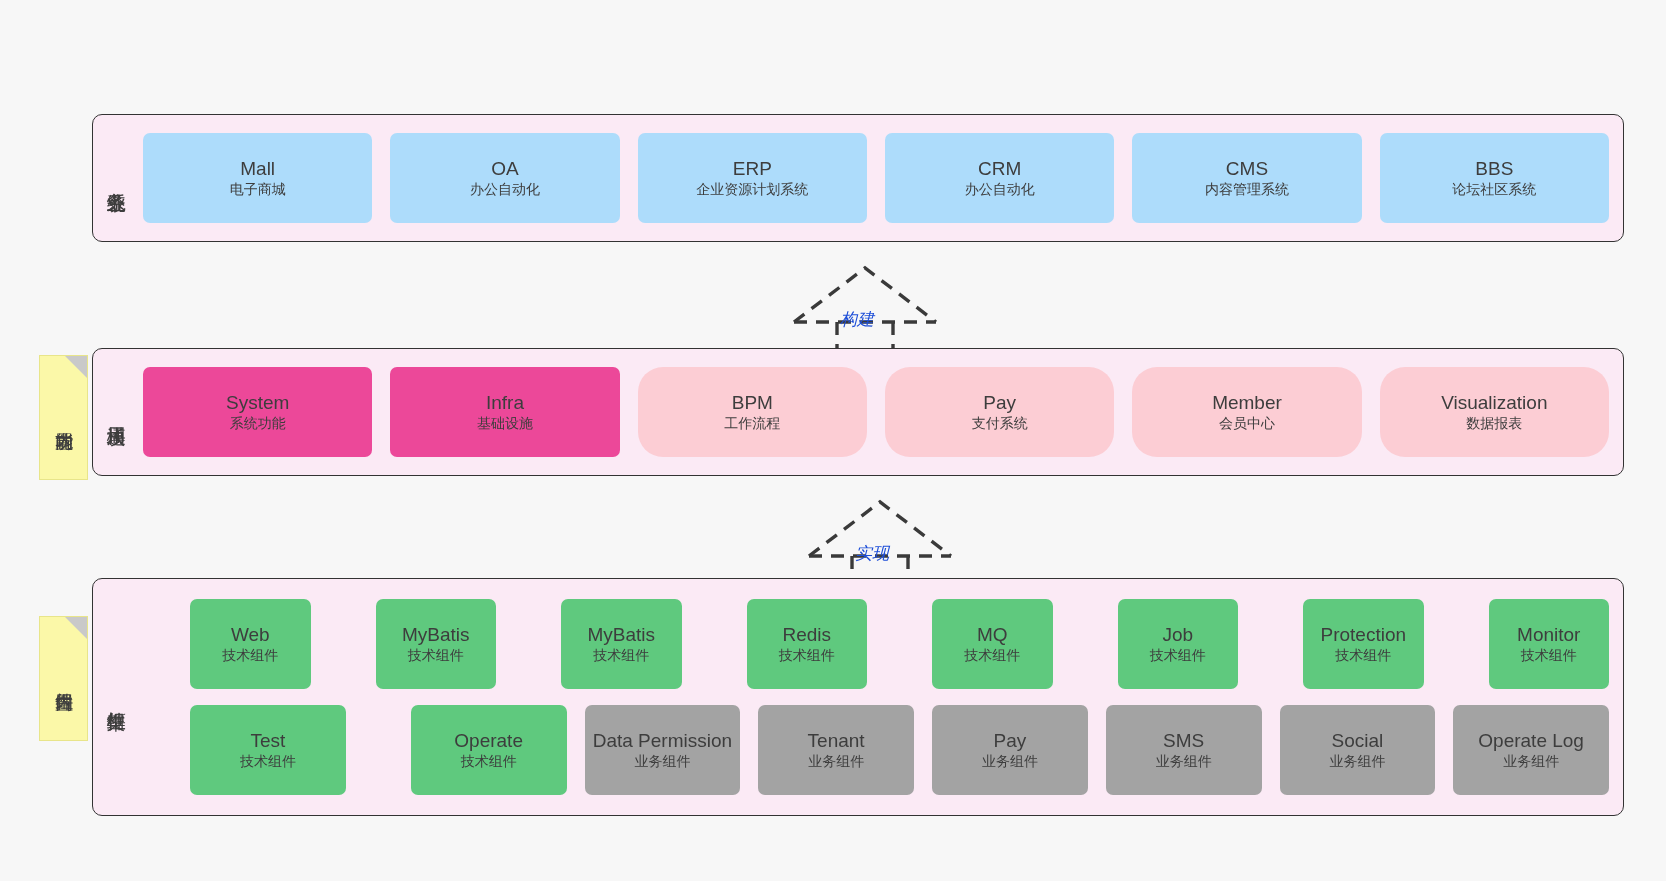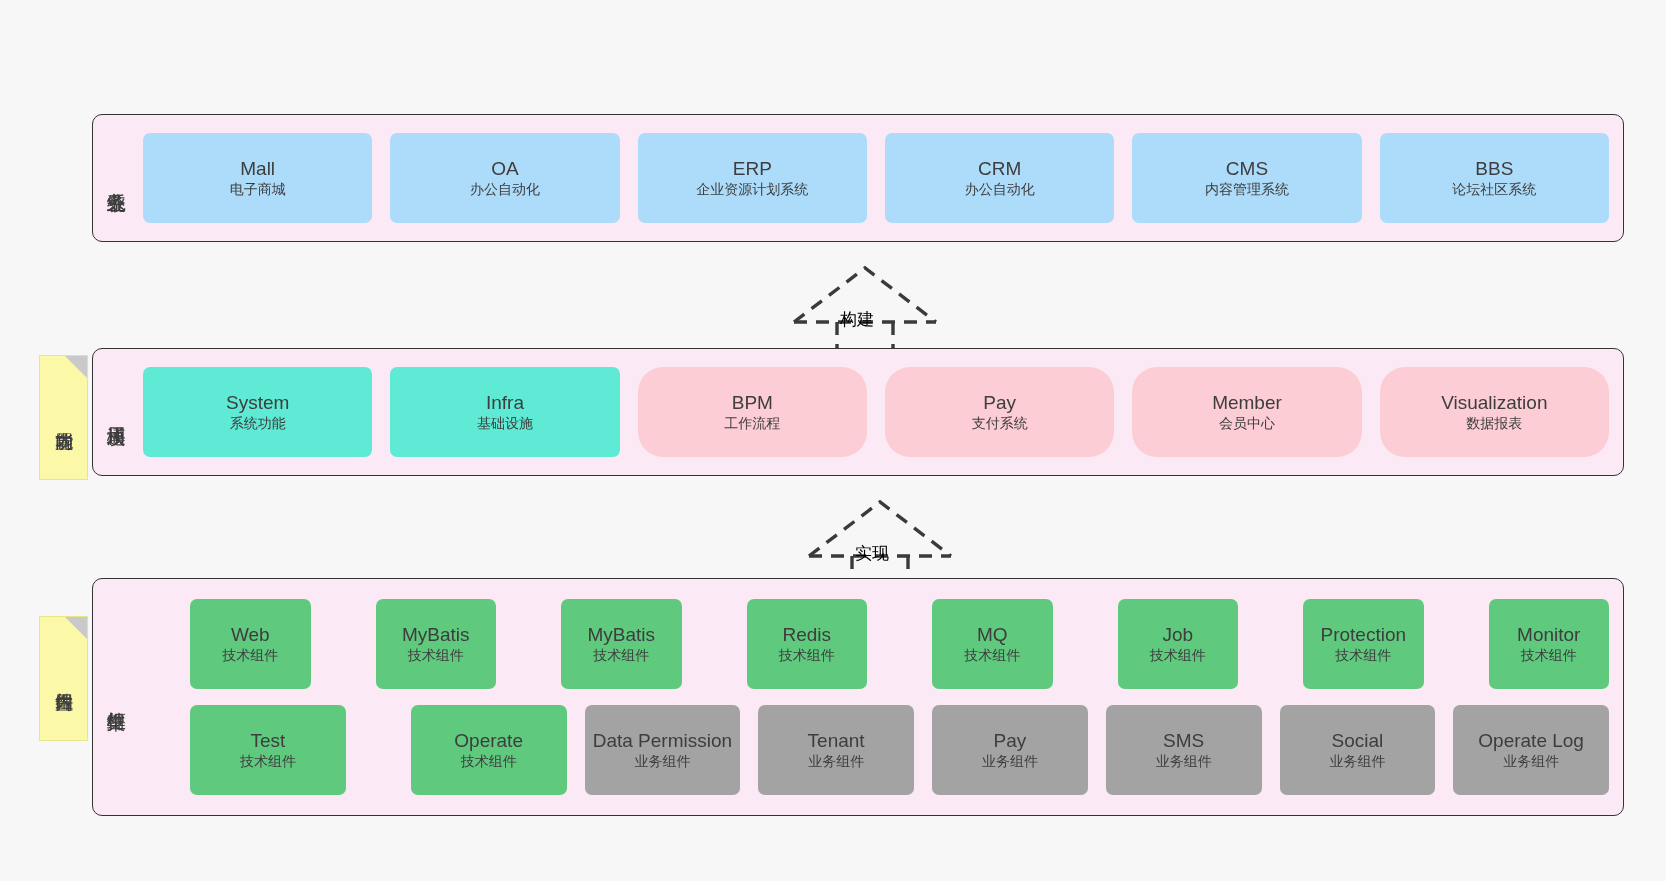--- a/index.html
+++ b/index.html
@@ -65,21 +65,21 @@
     justify-content: center;
     text-align: center;
     line-height: 1.28;
     padding: 24px 4px;
   }
   .card .c-en { font-size: 19px; }
   .card .c-cn { font-size: 14px; }
 
   
   .c-blue       { background: #addcfb; }
-  .c-red        { background: #5eead4; }
+  .c-red        { background: #ec4899; }
   .c-pink       { background: #fccdd4; border-radius: 25px; }
   .c-green      { background: #5fc97e; margin-left: 47px; }
   .c-greenlight { background: #a3a3a3; }
 
   
   .note {
     position: absolute;
     background: #fbf8a8;
     border: 1px solid #e8e58a;
     display: flex;
@@ -99,23 +99,24 @@
     border-left: 22px solid transparent;
     border-top: 22px solid #c9c9c9;
   }
 
   
   .arrow { position: absolute; }
   .arrow svg { display: block; overflow: visible; }
   .arrow-label {
     position: absolute;
     font-size: 17px;
-    color: #000000;
+    color: #1d4ed8;
     background: transparent;
     white-space: nowrap;
+    font-style: italic;
   }
 </style>
 </head>
 <body>
 
 <div class="canvas">
 
   <div class="layer" style="left:92px; top:114px; width:1532px; height:128px;">
     <div class="layer-title">业务系统</div>
     <div class="layer-body">

